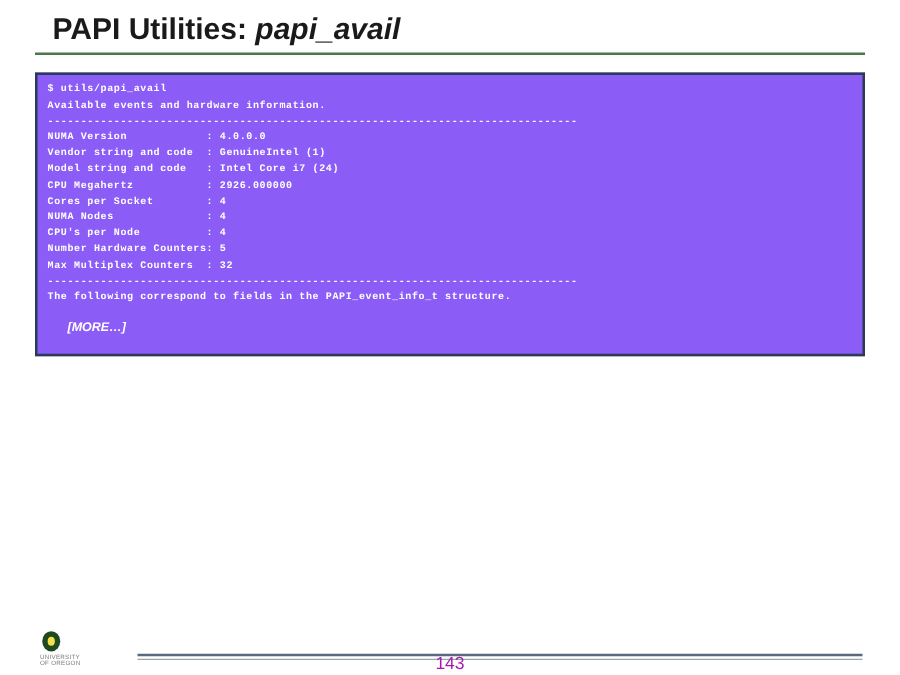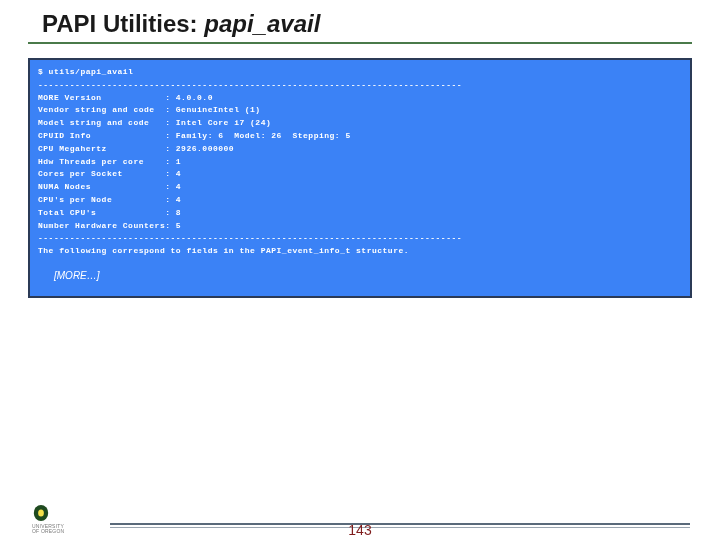--- a/index.html
+++ b/index.html
@@ -27,38 +27,38 @@
     font-size: 24px;
     font-weight: bold;
     color: #1a1a1a;
     padding-left: 14px;
   }
   .title .cursive {
     font-style: italic;
   }
   .terminal {
     margin: 14px 28px 0 28px;
-    background: #3b82f6;
+    background: #8b5cf6;
     color: #ffffff;
     border: 2px solid #2b3a56;
     padding: 6px 8px 10px 8px;
     font-family: "Courier New", Courier, monospace;
     font-size: 8px;
     line-height: 1.6;
     font-weight: bold;
     letter-spacing: 0.5px;
     box-sizing: border-box;
   }
   .terminal .row {
     white-space: pre;
   }
   .more {
     font-style: italic;
     font-family: Arial, sans-serif;
-    font-weight: normal;
+    font-weight: bold;
     font-size: 10px;
     letter-spacing: 0;
     padding: 10px 0 2px 16px;
   }
   .footer {
     position: absolute;
     left: 0;
     right: 0;
     bottom: 16px;
     height: 40px;
@@ -94,49 +94,48 @@
   .footer .rule2 {
     border-top: 1px solid #9aa5b0;
   }
   .footer .pagenum {
     position: absolute;
     left: 0;
     right: 0;
     bottom: -4px;
     text-align: center;
     font-size: 14px;
-    color: #7f1d1d;
+    color: #a21caf;
   }
 </style>
 </head>
 <body>
 
 <div class="slide">
 
   <div class="title-bar">
     <div class="title">
       <span>PAPI Utilities: </span><span class="cursive">papi_avail</span>
     </div>
   </div>
 
   <div class="terminal">
     <div class="row">$ utils/papi_avail</div>
+    <div class="row">Available events and hardware information.</div>
     <div class="row">--------------------------------------------------------------------------------</div>
     <div id="term-rows">
-        <div class="row">MORE Version            : 4.0.0.0</div>
+        <div class="row">NUMA Version            : 4.0.0.0</div>
         <div class="row">Vendor string and code  : GenuineIntel (1)</div>
         <div class="row">Model string and code   : Intel Core i7 (24)</div>
-        <div class="row">CPUID Info              : Family: 6  Model: 26  Stepping: 5</div>
         <div class="row">CPU Megahertz           : 2926.000000</div>
-        <div class="row">Hdw Threads per core    : 1</div>
         <div class="row">Cores per Socket        : 4</div>
         <div class="row">NUMA Nodes              : 4</div>
         <div class="row">CPU's per Node          : 4</div>
-        <div class="row">Total CPU's             : 8</div>
         <div class="row">Number Hardware Counters: 5</div>
+        <div class="row">Max Multiplex Counters  : 32</div>
       </div>
     <div class="row">--------------------------------------------------------------------------------</div>
     <div class="row">The following correspond to fields in the PAPI_event_info_t structure.</div>
     <div class="more">[MORE…]</div>
   </div>
 
   <div class="footer">
     <div class="logo">
       <svg class="logoO" viewBox="0 0 20 20">
         <ellipse cx="10" cy="10" rx="8" ry="9" fill="#1f4a1f"></ellipse>

